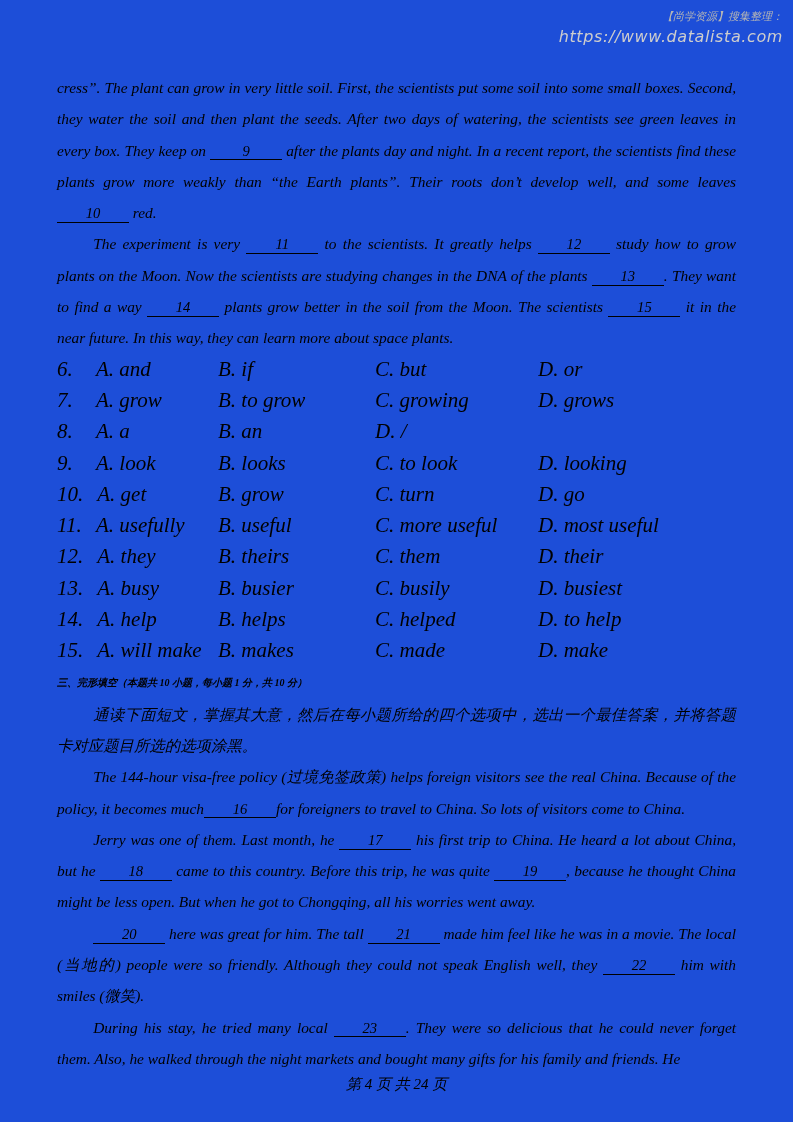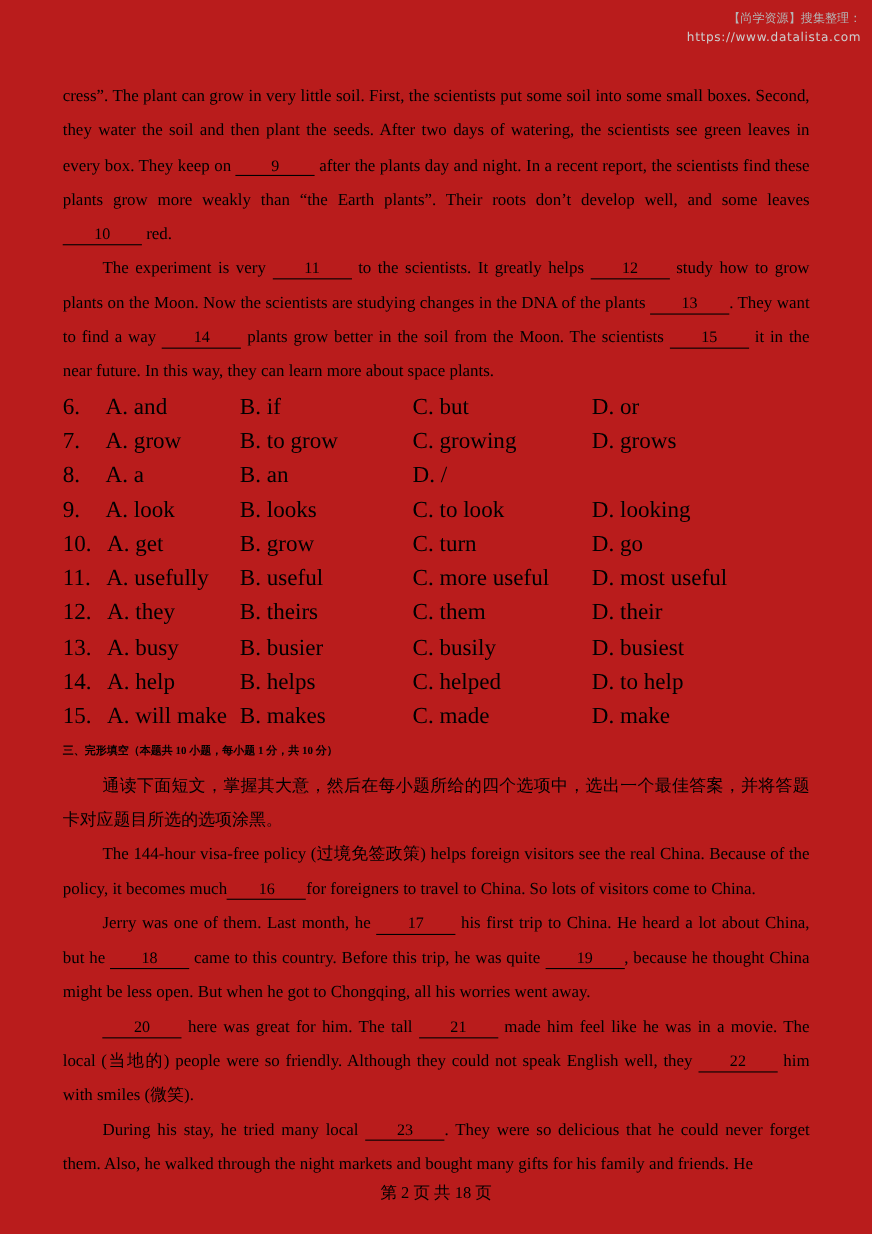--- a/index.html
+++ b/index.html
@@ -5,32 +5,33 @@
   * { margin:0; padding:0; box-sizing:border-box; }
   html,body { background:#e9e9e9; }
   body {
     font-family:"Liberation Serif","DejaVu Serif",serif;
     color:#000;
   }
   .page {
     position:relative;
     width:793px; height:1122px;
     margin:0 auto;
-    background:#b91c1c;
+    background:#1d4ed8;
     overflow:hidden;
+    font-style:italic;
   }
   .watermark {
     position:absolute; top:8px; right:10px;
     text-align:right;
     font-family:"DejaVu Sans","Liberation Sans",sans-serif;
     font-size:11px;
     color:#b5b5b5;
     line-height:1.55;
   }
-  .wm-url { color:#cdcdcd; font-size:11px; letter-spacing:0.6px; }
+  .wm-url { color:#cdcdcd; font-size:16px; letter-spacing:0.6px; }
   .content {
     position:absolute; left:57px; top:72px; width:679px;
   }
   .para {
     font-size:15.4px;
     line-height:31.3px;
     text-align:justify;
     margin:0;
   }
   .para.indent { text-indent:2.35em; }
@@ -142,15 +143,15 @@
     <h3 class="section-heading">三、完形填空（本题共 10 小题，每小题 1 分，共 10 分）</h3>
     <p class="para indent">通读下面短文，掌握其大意，然后在每小题所给的四个选项中，选出一个最佳答案，并将答题卡对应题目所选的选项涂黑。</p>
     <div id="passage-cloze">
         <p class="para indent"><span>The 144-hour visa-free policy (过境免签政策) helps foreign visitors see the real China. Because of the policy, it becomes much</span><span class="blank">16</span><span>for foreigners to travel to China. So lots of visitors come to China.</span></p>
         <p class="para indent"><span>Jerry was one of them. Last month, he </span><span class="blank">17</span><span> his first trip to China. He heard a lot about China, but he </span><span class="blank">18</span><span> came to this country. Before this trip, he was quite </span><span class="blank">19</span><span>, because he thought China might be less open. But when he got to Chongqing, all his worries went away.</span></p>
         <p class="para indent"><span class="blank">20</span><span> here was great for him. The tall </span><span class="blank">21</span><span> made him feel like he was in a movie. The local (当地的) people were so friendly. Although they could not speak English well, they </span><span class="blank">22</span><span> him with smiles (微笑).</span></p>
         <p class="para indent"><span>During his stay, he tried many local </span><span class="blank">23</span><span>. They were so delicious that he could never forget them. Also, he walked through the night markets and bought many gifts for his family and friends. He</span></p>
       </div>
   </div>
 
-  <div class="footer">第 2 页 共 18 页</div>
+  <div class="footer">第 4 页 共 24 页</div>
 
 </div>
 
 </body></html>

